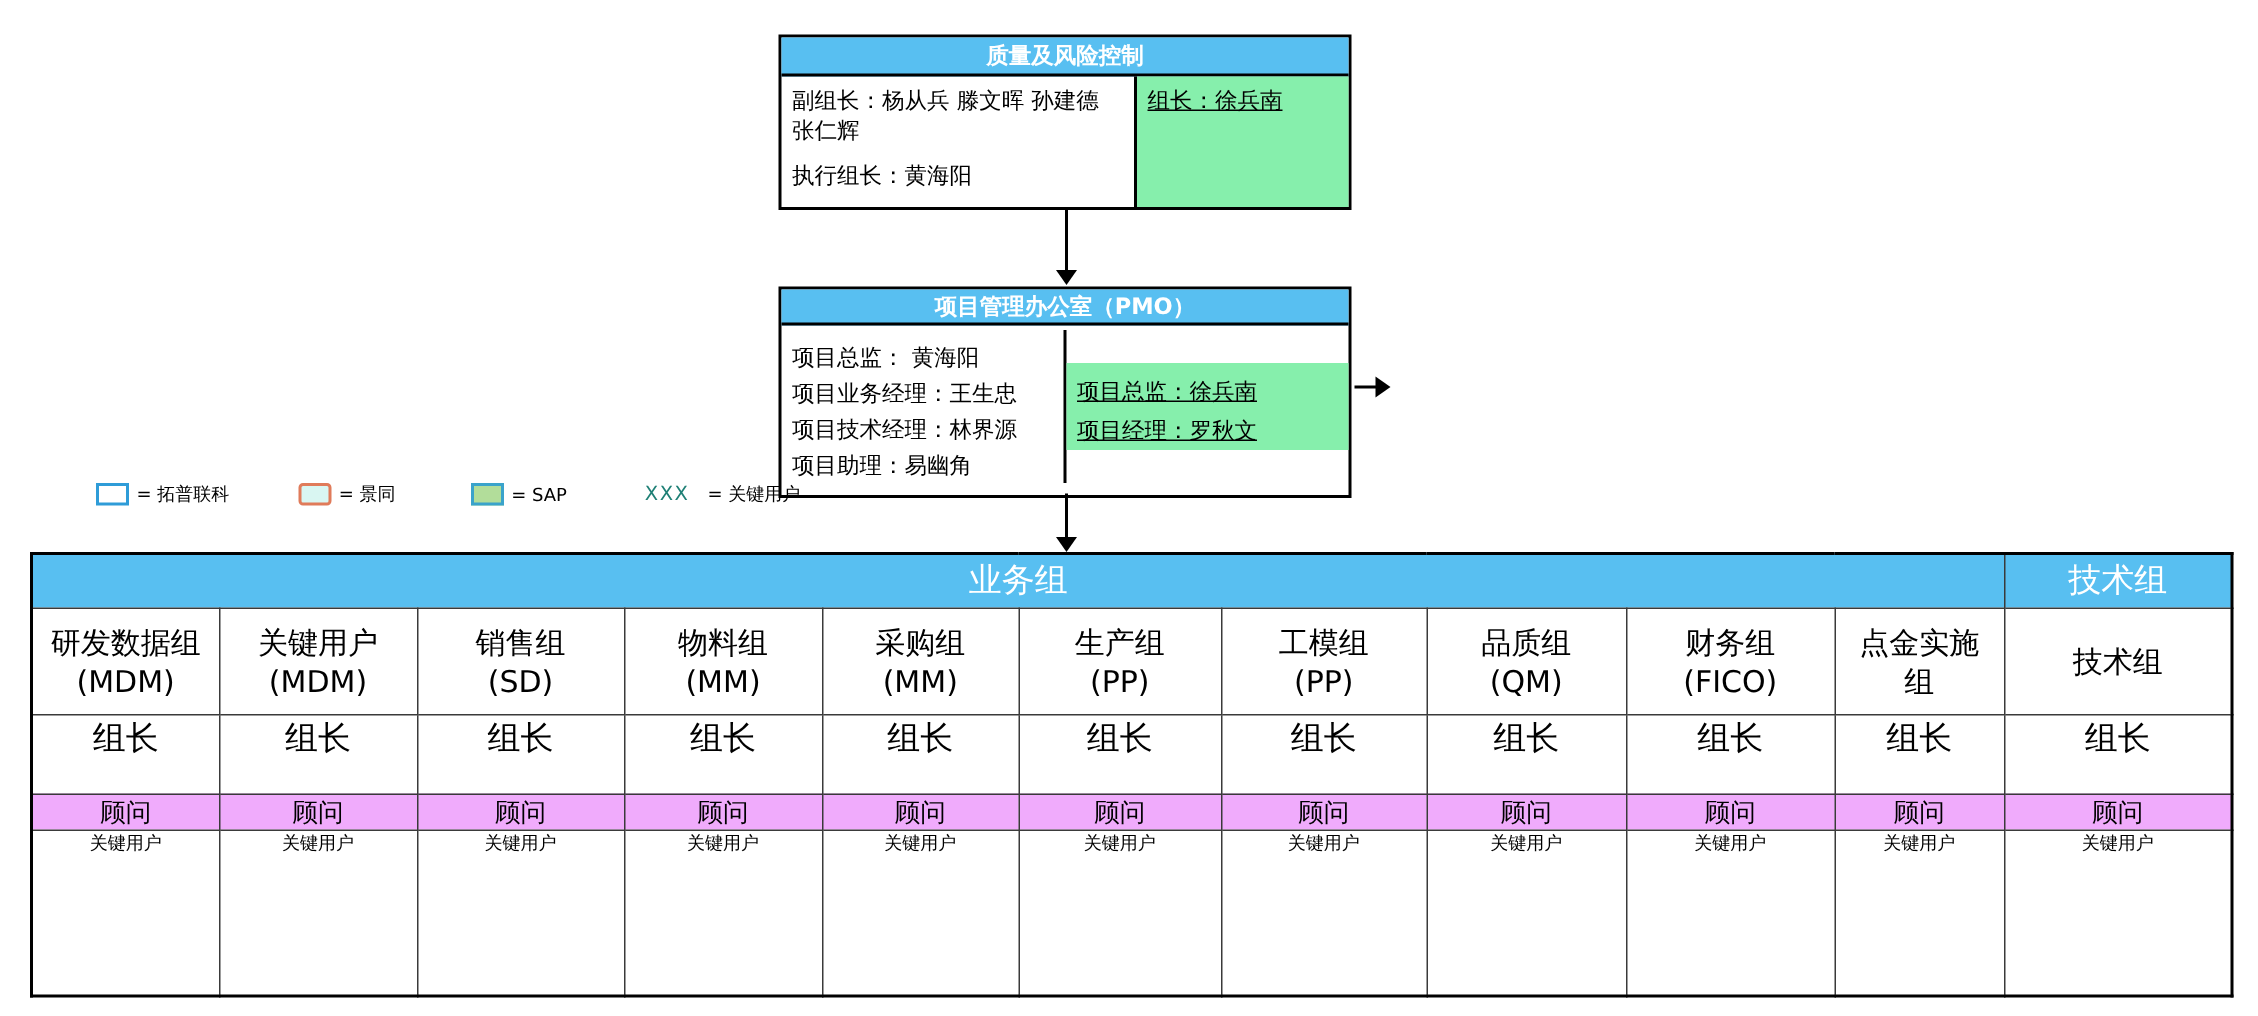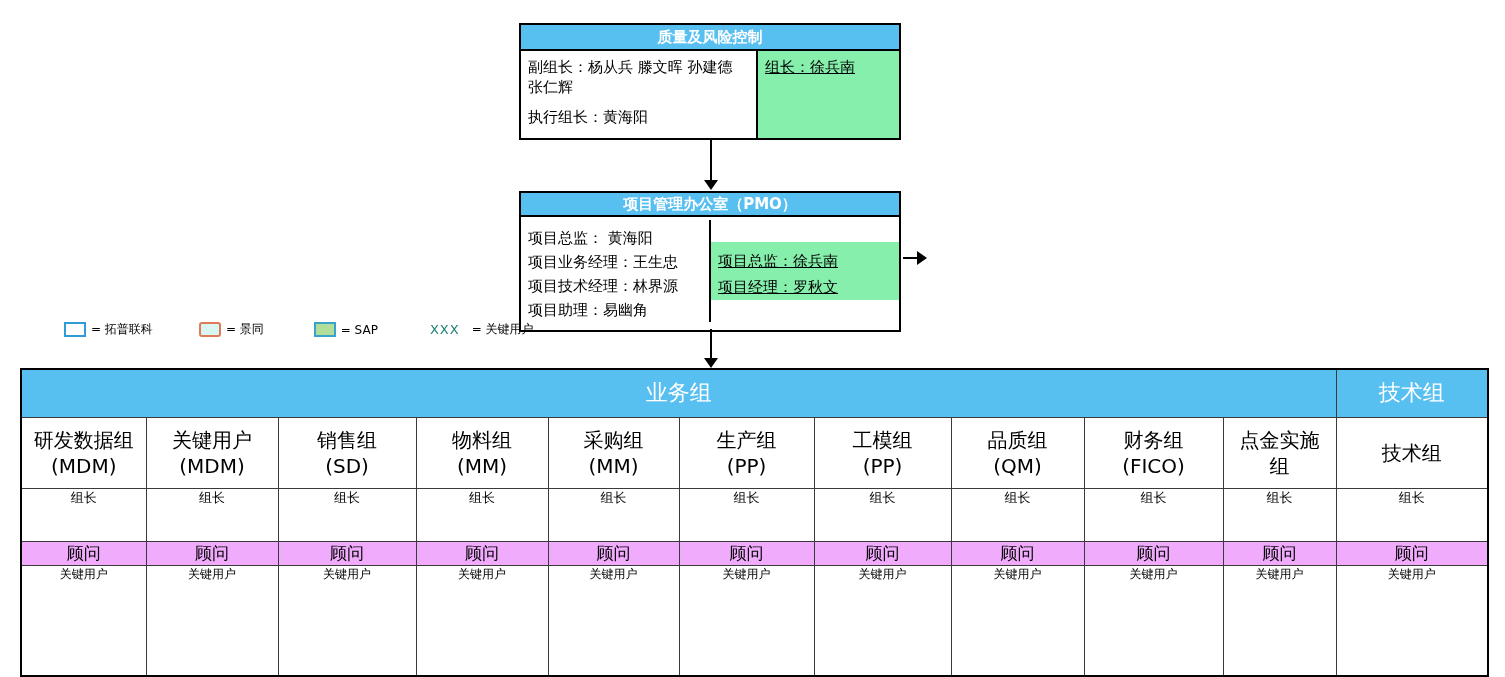--- a/index.html
+++ b/index.html
@@ -56,23 +56,23 @@
   .sw2{background:#D9F6F2;border:2px solid #E07B5A;border-radius:3px;margin-left:46px;}
   .sw3{background:#B2DD9A;border:2px solid #3AA3CB;margin-left:50px;}
   .lg-xxx{color:#1F8076;font-size:13px;letter-spacing:1px;margin-left:52px;margin-right:12px;}
 
   
   #org-table{
     position:absolute;left:20px;top:368px;border-collapse:collapse;table-layout:fixed;
     border:2px solid #000;
   }
   #org-table td{border:1px solid #3A3A3A;text-align:center;padding:0;box-sizing:border-box;}
-  tr.group-row td{height:48px;background:#58BFF1;color:#fff;font-size:22px;}
+  tr.group-row td{height:36px;background:#58BFF1;color:#fff;font-size:22px;}
   tr.colhead-row td{height:71px;font-size:20px;line-height:1.3;white-space:pre-line;vertical-align:middle;}
-  tr.leader-row td{height:53px;font-size:13px;vertical-align:top;padding-top:8px;}
+  tr.leader-row td{height:53px;font-size:22px;vertical-align:top;padding-top:8px;}
   tr.consultant-row td{height:16px;background:#f0abfc;font-size:17px;vertical-align:middle;}
   tr.keyuser-row td{height:111px;font-size:12px;vertical-align:top;padding-top:24px;}
 </style>
 </head>
 <body>
 
 <div id="canvas">
 
   <div class="orgbox" id="box-lead">
     <div class="hd">质量及风险控制</div>

